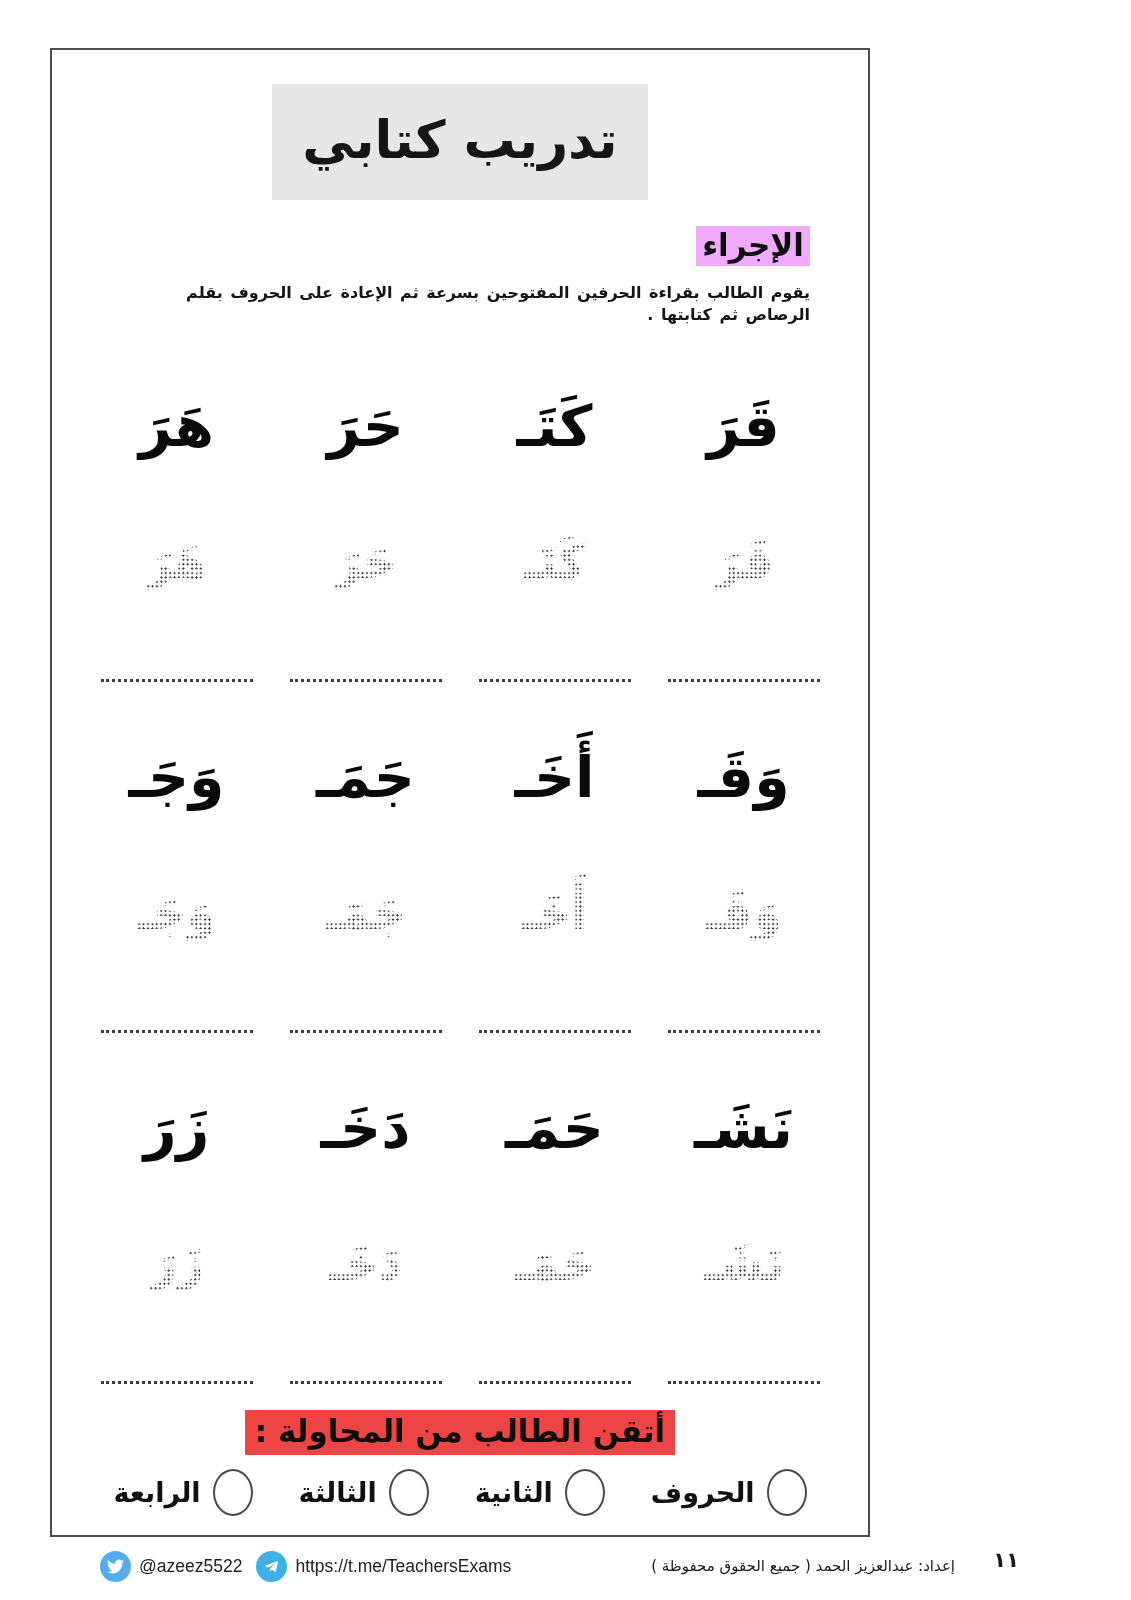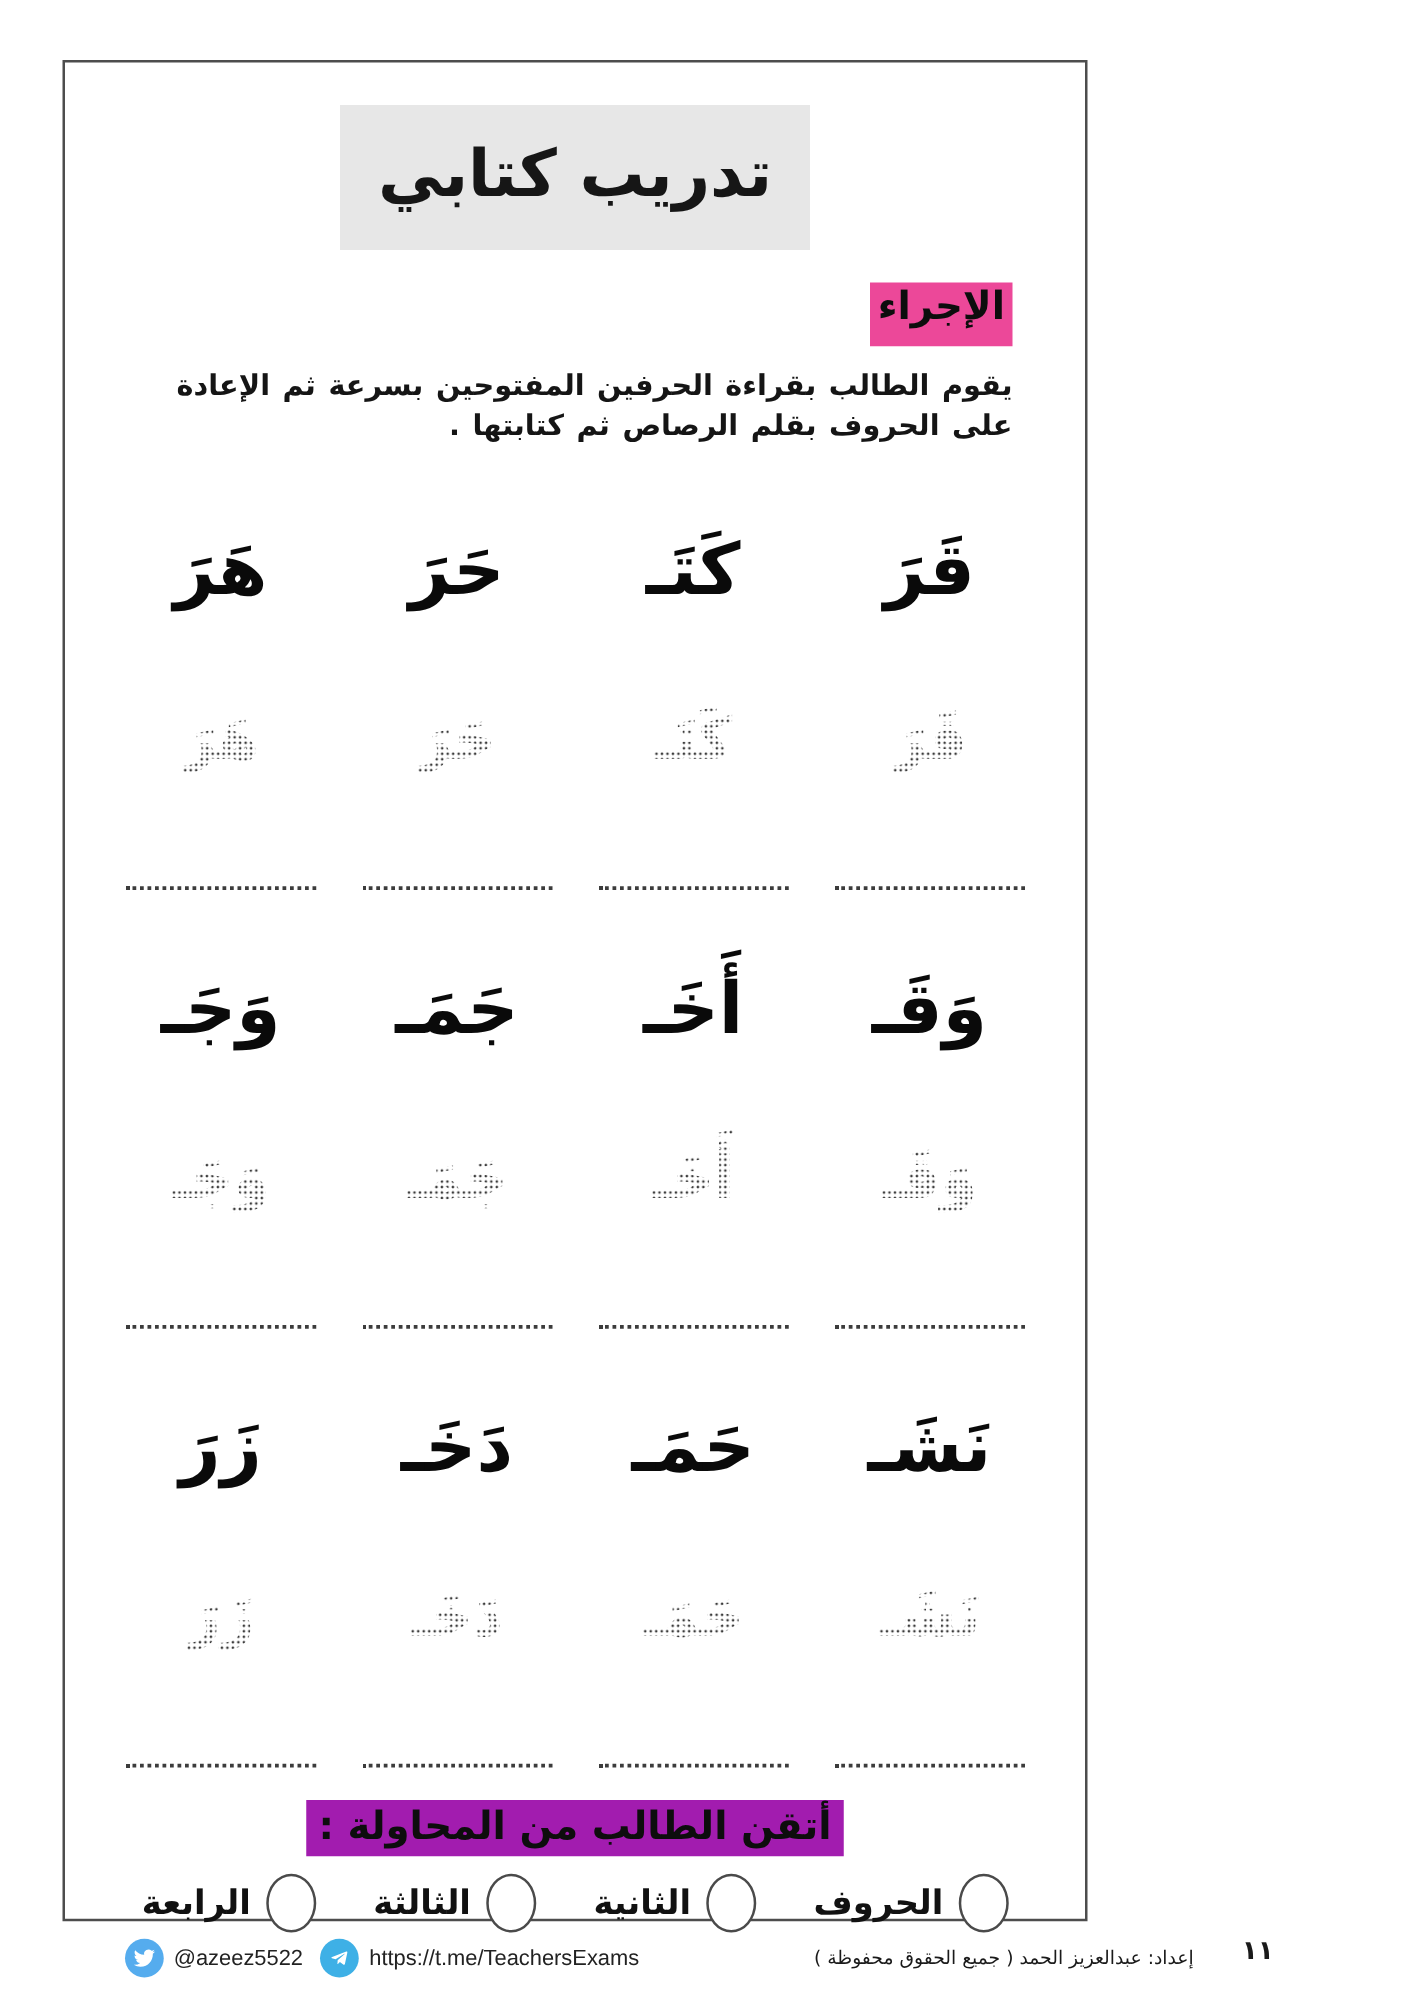--- a/index.html
+++ b/index.html
@@ -31,29 +31,29 @@
     font-weight: bold;
     direction: rtl;
     color: #161616;
     letter-spacing: 0;
   }
   
   .procedure { direction: rtl; padding: 0 58px 0 70px; }
   .proc-heading {
     display: inline-block;
     margin-top: 26px;
-    background: #ec4899;
+    background: #f0abfc;
     font-size: 31px;
     font-weight: bold;
-    padding: 1px 6px 14px 6px;
+    padding: 1px 6px 3px 6px;
     color: #0d0d0d;
   }
   .instruction {
     margin-top: 16px;
-    font-size: 23px;
+    font-size: 16px;
     font-weight: bold;
     text-align: right;
     color: #151515;
     line-height: 1.4;
     word-spacing: 2px;
   }
   
   .grid {
     direction: rtl;
     display: grid;
@@ -99,21 +99,21 @@
     margin-bottom: 12px;
     width: 152px;
     height: 0;
     border-bottom: 3px dotted #3c3c3c;
   }
   
   .mastery { text-align: center; margin-top: 14px; }
   .mastery-label {
     display: inline-block;
     direction: rtl;
-    background: #a21caf;
+    background: #ef4444;
     font-size: 31px;
     font-weight: bold;
     padding: 3px 10px 6px 10px;
     color: #0d0d0d;
   }
   .attempts {
     direction: rtl;
     display: flex;
     justify-content: center;
     align-items: center;

